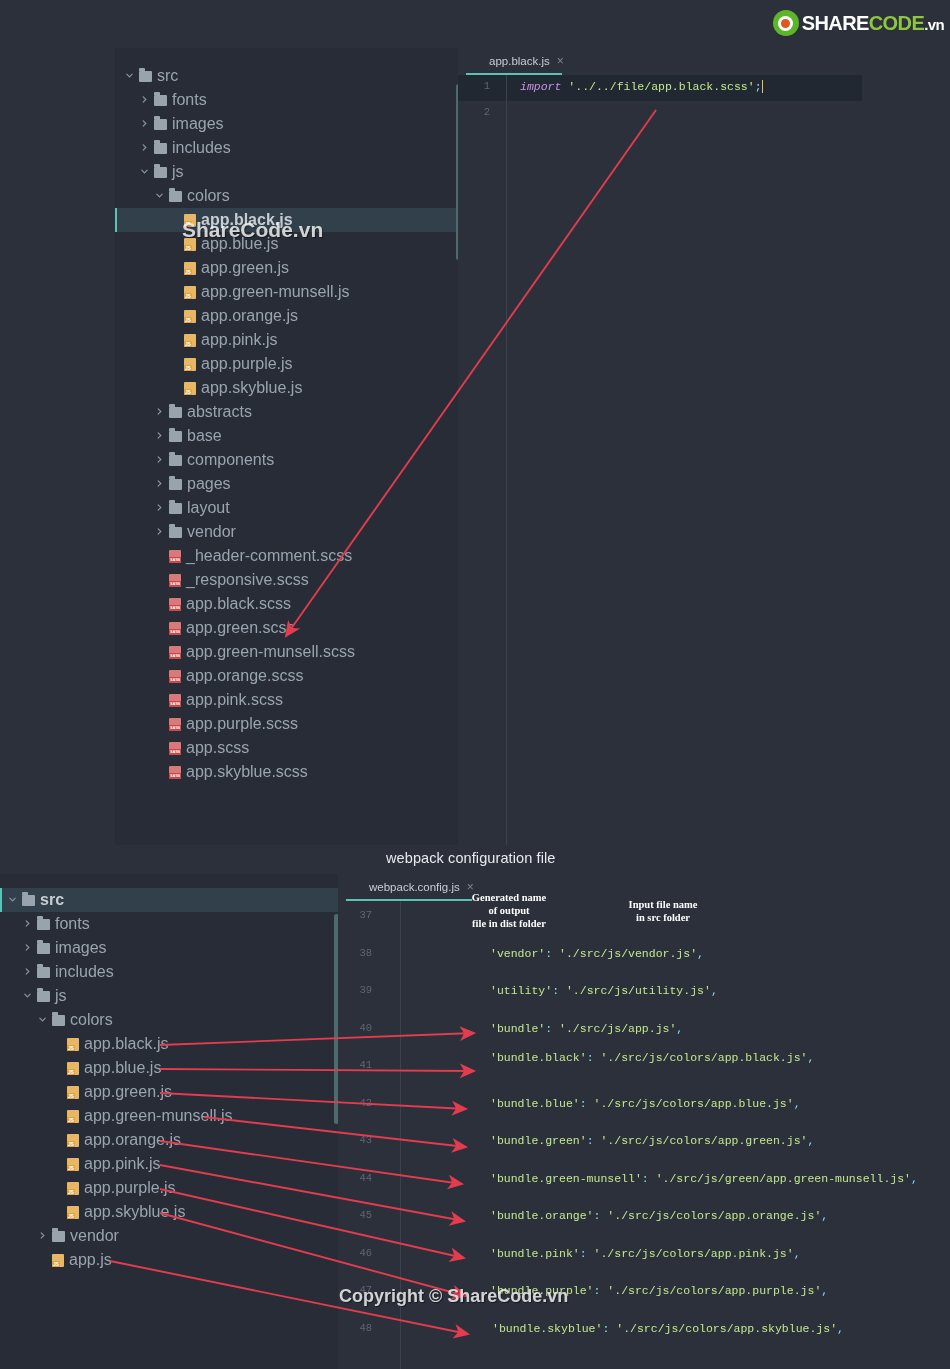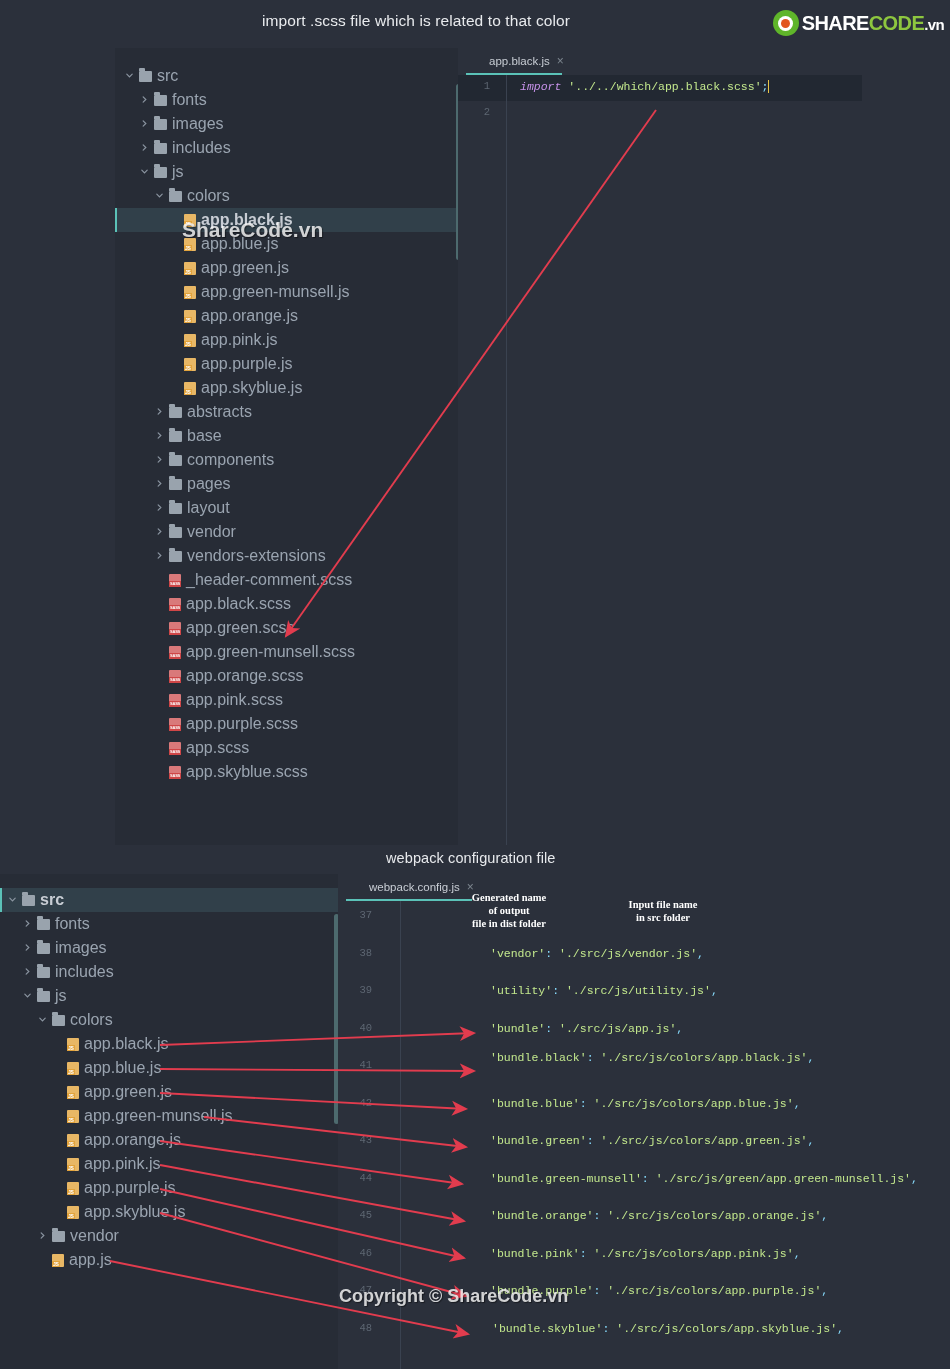--- a/index.html
+++ b/index.html
@@ -140,21 +140,20 @@
   #wm-bot { left: 339px; top: 1286px; font-size: 18px; }
 
   
   #arrows { position: absolute; left:0; top:0; width:950px; height:1369px; pointer-events:none; }
 </style>
 </head>
 <body>
 
 <div id="page">
 
-  <div class="caption" id="caption-top">import .scss file which is related to that color</div>
 
   <div id="logo">
     <span class="mark"></span>
     <span class="txt">
       <span class="t-share">SHARE</span><span class="t-code">CODE</span><span class="t-vn">.vn</span>
     </span>
   </div>
 
   <div class="panel" id="top-panel" style="left:115px; top:48px; width:747px; height:797px;">
 
@@ -321,35 +320,31 @@
           <div class="row folderrow" style="height: 24px;">
             <span style="width: 40px; flex: 0 0 auto;"></span>
             <span class="twisty">
               <svg width="9" height="9" viewBox="0 0 10 10">
                 <path d="M3.5 2 L6.5 5 L3.5 8" stroke="#8b95a1" stroke-width="1.3" fill="none" stroke-linecap="round"></path>
               </svg>
             </span>
             <span class="folder"></span>
             <span class="label">vendor</span>
           </div>
-          <div class="row folderrow" style="height: 24px;">
-            <span style="width: 40px; flex: 0 0 auto;"></span>
-            <span class="twisty">
-              <svg width="9" height="9" viewBox="0 0 10 10">
-                <path d="M3.5 2 L6.5 5 L3.5 8" stroke="#8b95a1" stroke-width="1.3" fill="none" stroke-linecap="round"></path>
-              </svg>
-            </span>
-            <span class="folder"></span>
-            <span class="label">vendors-extensions</span>
-          </div>
           <div class="row" style="height: 24px;">
             <span style="width: 40px; flex: 0 0 auto;"></span>
             <span class="twisty"></span>
             <span class="fileicon scss"></span>
             <span class="label">_header-comment.scss</span>
+          </div>
+          <div class="row" style="height: 24px;">
+            <span style="width: 40px; flex: 0 0 auto;"></span>
+            <span class="twisty"></span>
+            <span class="fileicon scss"></span>
+            <span class="label">_responsive.scss</span>
           </div>
           <div class="row" style="height: 24px;">
             <span style="width: 40px; flex: 0 0 auto;"></span>
             <span class="twisty"></span>
             <span class="fileicon scss"></span>
             <span class="label">app.black.scss</span>
           </div>
           <div class="row" style="height: 24px;">
             <span style="width: 40px; flex: 0 0 auto;"></span>
             <span class="twisty"></span>
@@ -404,21 +399,21 @@
           <span class="close">×</span>
         </div>
         <div class="tab-underline" style="top:25px; width:96px;"></div>
       </div>
       <div class="codearea" id="top-code" style="top:27px; height:770px;">
         <div class="hl-line" style="left:0; right:0; top:0; height:26px;"></div>
         <div class="gutter" style="width:36px;"></div>
         <div class="vline" style="left:48px;"></div>
         <div id="top-code-lines">
             <div class="gutter-line" style="top: 5px; left: 0px; width: 32px;">1</div>
-            <div class="code-line" style="top: 5px; left: 62px;"><span class="kw">import</span> <span class="str">'../../which/app.black.scss'</span><span class="punct">;</span><span class="caret">|</span></div>
+            <div class="code-line" style="top: 5px; left: 62px;"><span class="kw">import</span> <span class="str">'../../file/app.black.scss'</span><span class="punct">;</span><span class="caret">|</span></div>
             <div class="gutter-line" style="top: 31px; left: 0px; width: 32px;">2</div>
           </div>
       </div>
     </div>
   </div>
 
   <div class="caption" id="caption-mid">webpack configuration file</div>
 
   <div class="panel" id="bottom-panel" style="left:0; top:874px; width:950px; height:495px;">
 

